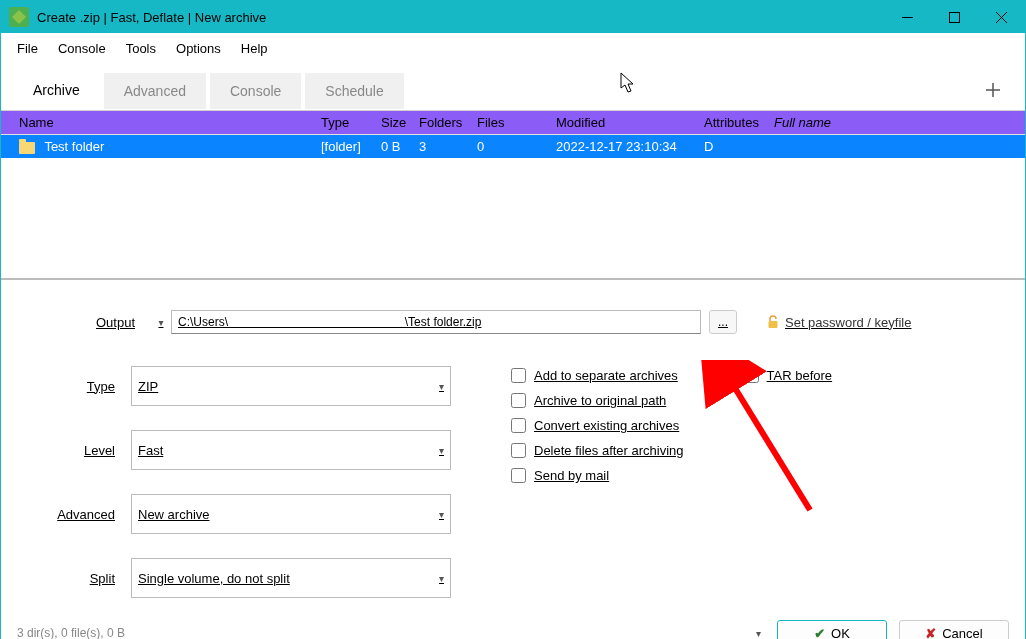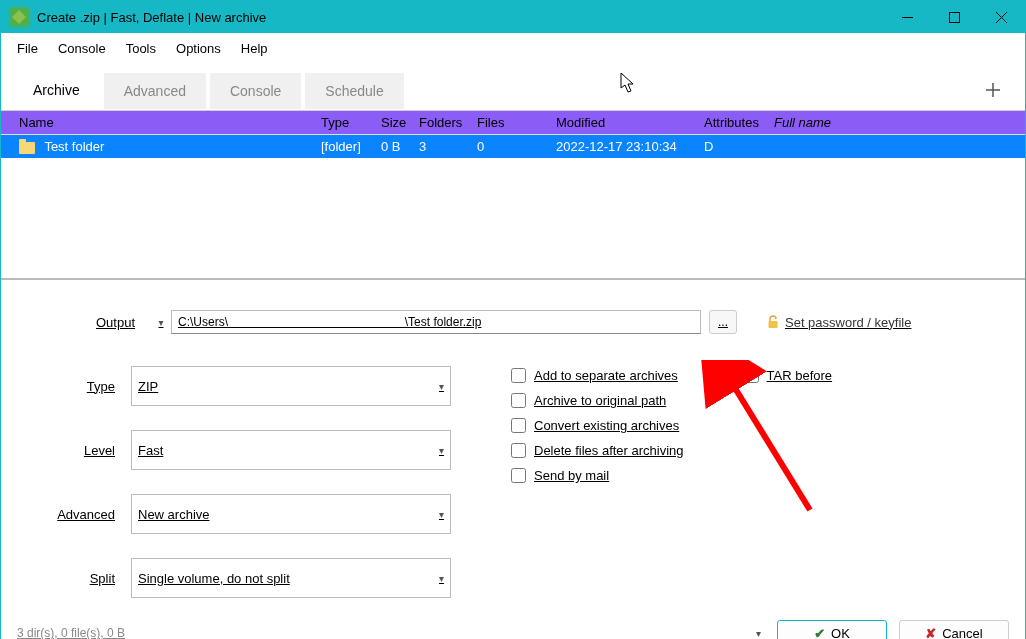--- a/index.html
+++ b/index.html
@@ -57,21 +57,21 @@
 .form-grid { display: flex; gap: 60px; margin-top: 20px; }
 .form-left { display: flex; flex-direction: column; gap: 12px; }
 .select { width: 320px; height: 40px; border: 1px solid #bbb; padding: 2px 6px; font-size: 13px; background: #fff; display: flex; align-items: center; justify-content: space-between; cursor: pointer; }
 .select .caret { font-size: 10px; color: #555; }
 .chk-col { display: flex; flex-direction: column; gap: 10px; padding-top: 2px; }
 .chk { display: flex; align-items: center; gap: 8px; font-size: 13px; }
 .chk input { width: 15px; height: 15px; }
 
 
 .footer { display: flex; align-items: center; height: 40px; padding: 0 16px; border-top: 0; background: #fff; }
-.footer-status { font-size: 12px; color: #888; text-decoration: underline; }
+.footer-status { font-size: 12px; color: #888; }
 .footer-right { margin-left: auto; display: flex; align-items: center; gap: 12px; }
 .footer-caret { font-size: 10px; color: #555; cursor: pointer; padding: 4px; }
 .btn { height: 26px; width: 110px; border: 1px solid #ccc; border-radius: 3px; background: #fdfdfd; font-size: 13px; display: flex; align-items: center; justify-content: center; gap: 6px; cursor: pointer; }
 .btn.ok { border-color: #15b8c4; }
 .check-icon { color: #2e7d32; font-weight: bold; }
 .x-icon { color: #c62828; font-weight: bold; }
 
 
 .arrow { position: absolute; left: 700px; top: 360px; width: 130px; height: 160px; pointer-events: none; }
 

